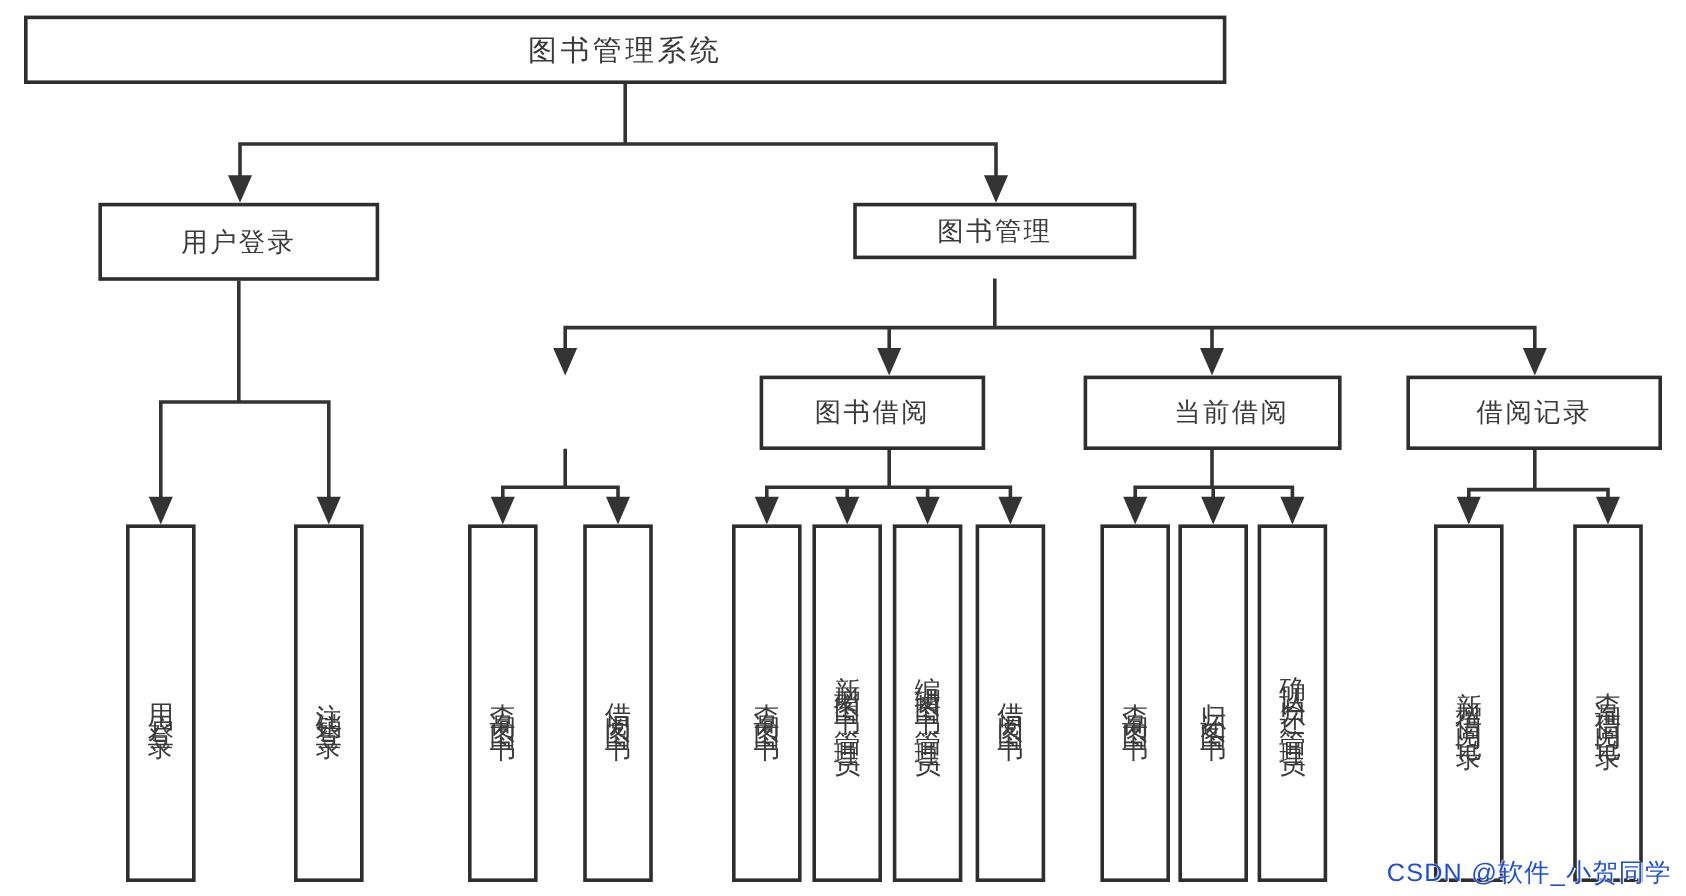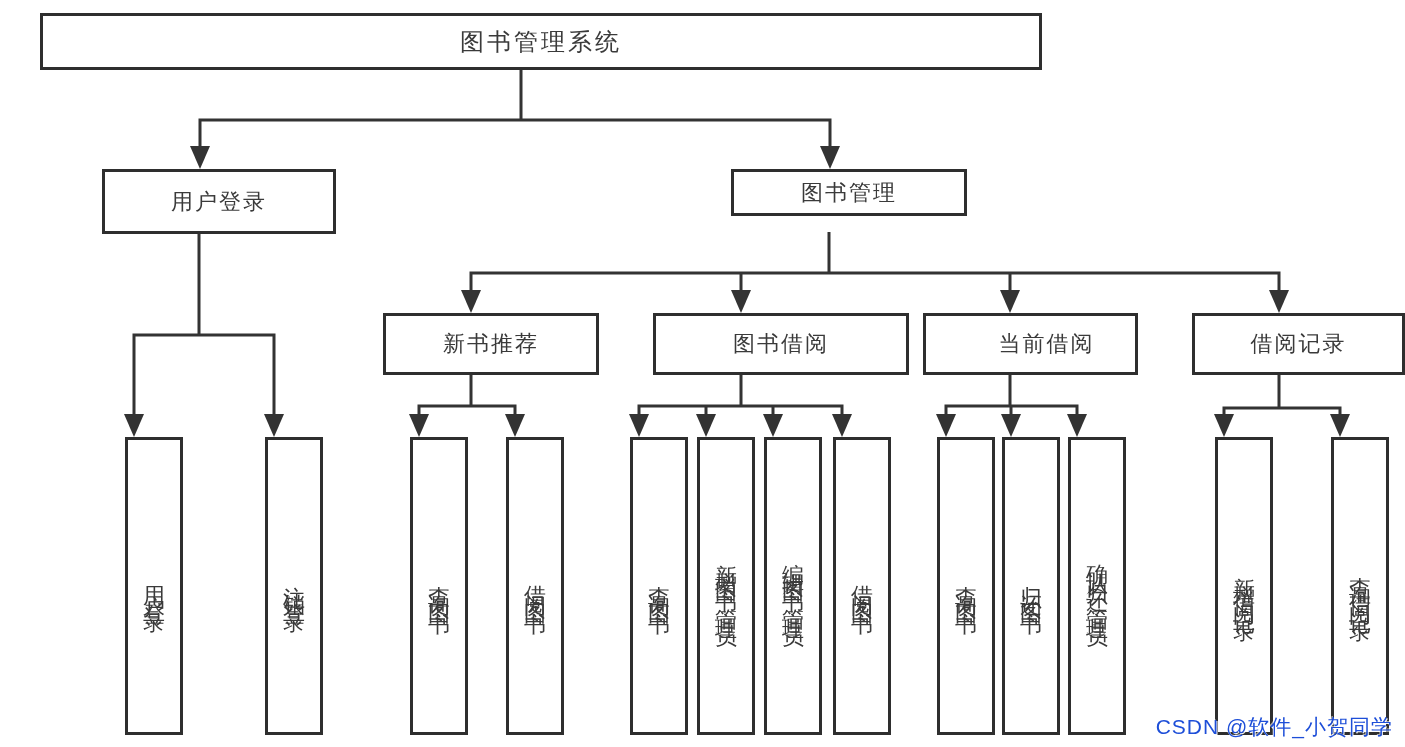--- a/index.html
+++ b/index.html
@@ -24,21 +24,20 @@
   }
   .node {
     position: absolute;
     box-sizing: border-box;
     background: #ffffff;
     border: 3px solid #2e2e2e;
     display: flex;
     align-items: center;
     justify-content: center;
     color: #3a3a3a;
-    margin-left: 20px;
   }
   .h-label {
     font-size: 22px;
     letter-spacing: 2px;
     white-space: nowrap;
   }
   .root-label {
     font-size: 24px;
     letter-spacing: 3px;
     white-space: nowrap;
@@ -117,24 +116,21 @@
     <span class="root-label">图书管理系统</span>
   </div>
 
   <div class="node" style="left:82px; top:169px; width:234px; height:65px;">
     <span class="h-label">用户登录</span>
   </div>
   <div class="node" style="left:711px; top:169px; width:236px; height:47px;">
     <span class="h-label">图书管理</span>
   </div>
 
-  <div class="node" style="left:363px; top:313px; width:216px; height:62px;">
-    <span class="h-label">新书推荐</span>
-  </div>
-  <div class="node" style="left:633px; top:313px; width:256px; height:62px;">
+  <div class="node" style="left:633px; top:313px; width:188px; height:62px;">
     <span class="h-label">图书借阅</span>
   </div>
   <div class="node" style="left:903px; top:313px; width:215px; height:62px;padding-left:32px;">
     <span class="h-label">当前借阅</span>
   </div>
   <div class="node" style="left:1172px; top:313px; width:213px; height:62px;">
     <span class="h-label">借阅记录</span>
   </div>
 
   <div class="node v-node" style="left:105px;">

